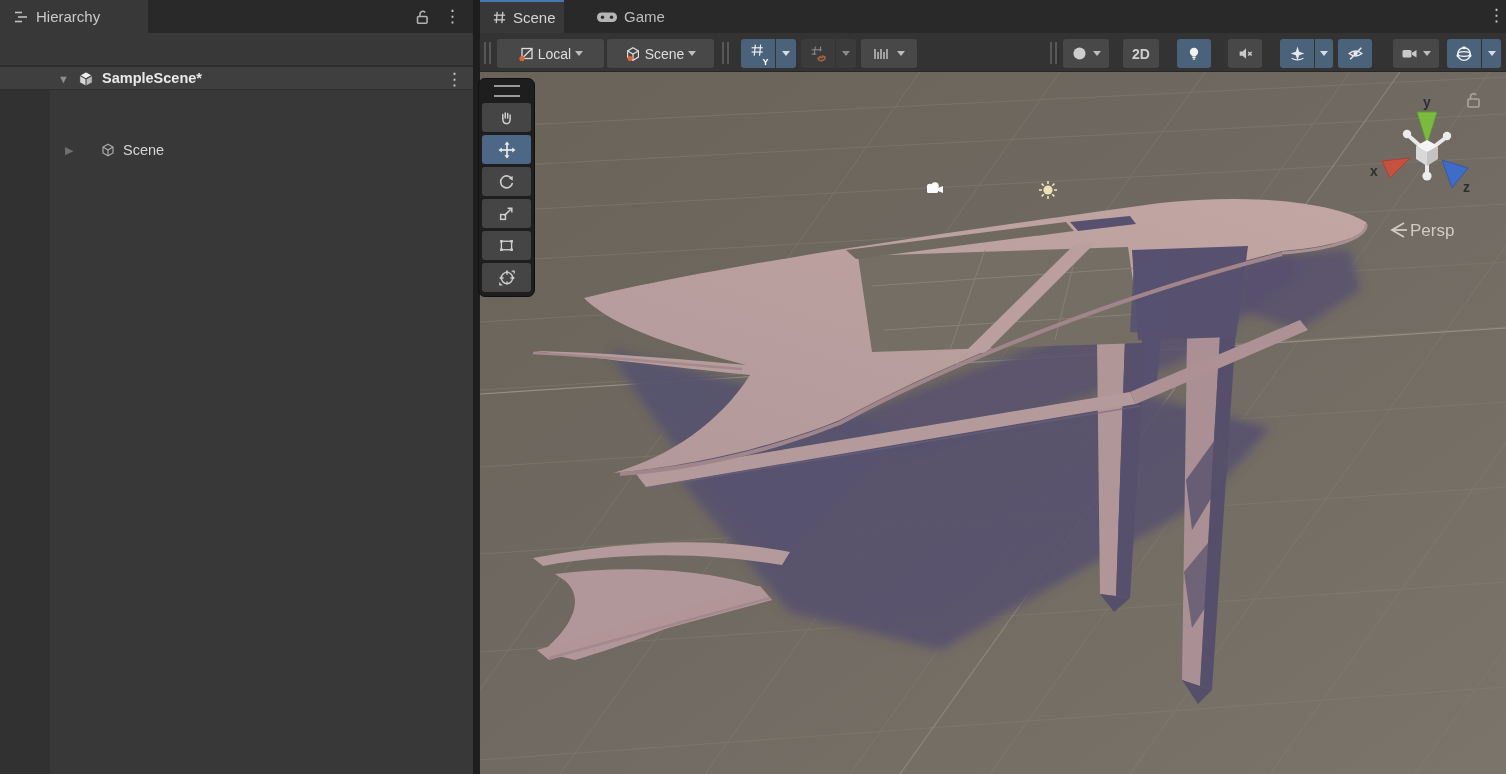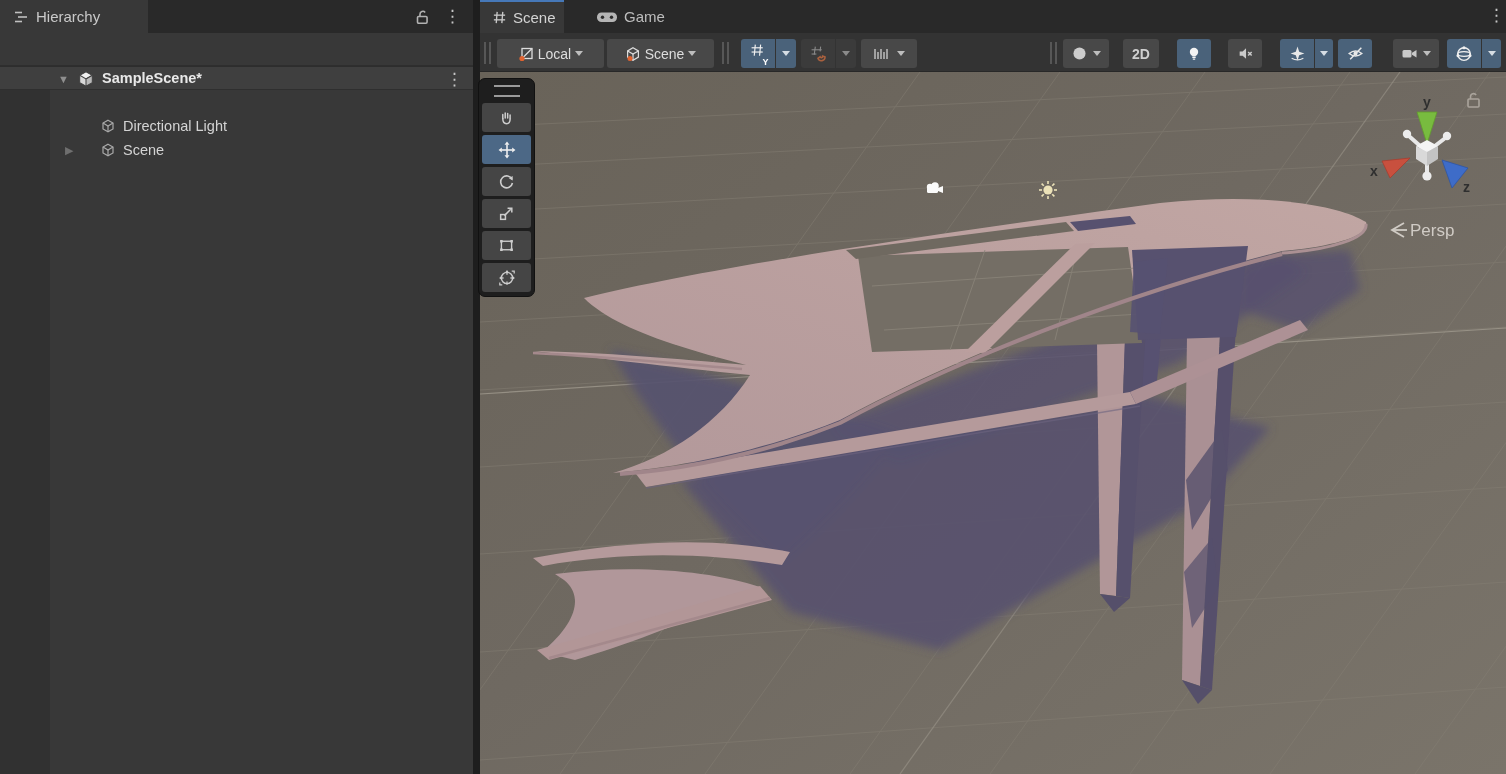--- a/index.html
+++ b/index.html
@@ -113,30 +113,20 @@
           <polygon points="8,1.5 13.6,4.7 13.6,11.3 8,14.5 2.4,11.3 2.4,4.7"></polygon>
           <polygon points="8,1.5 13.6,4.7 8,8 2.4,4.7" fill="#efefef"></polygon>
           <polygon points="8,8 13.6,4.7 13.6,11.3 8,14.5" fill="#b9b9b9"></polygon>
         </g>
       </svg>
       <span class="lbl">SampleScene*</span>
       <div class="abs kebab" style="left:446px;top:4px;">⋮</div>
     </div>
 
 
-    <div class="row" style="top:48px;">
-      <svg class="cube" width="16" height="16" viewBox="0 0 16 16">
-        <g fill="none" stroke="#a9a9a9" stroke-width="1.2">
-            <polygon points="8,2.2 13,5.1 13,10.9 8,13.8 3,10.9 3,5.1"></polygon>
-            <polyline points="3,5.1 8,8 13,5.1"></polyline>
-            <line x1="8" y1="8" x2="8" y2="13.8"></line>
-          </g>
-      </svg>
-      <span class="lbl">Directional Light</span>
-    </div>
 
     <div class="row" style="top:72px;">
       <div class="tri" style="left:65px;top:6px;color:#6f6f6f;">▶</div>
       <svg class="cube" width="16" height="16" viewBox="0 0 16 16">
         <g fill="none" stroke="#a9a9a9" stroke-width="1.2">
             <polygon points="8,2.2 13,5.1 13,10.9 8,13.8 3,10.9 3,5.1"></polygon>
             <polyline points="3,5.1 8,8 13,5.1"></polyline>
             <line x1="8" y1="8" x2="8" y2="13.8"></line>
           </g>
       </svg>

